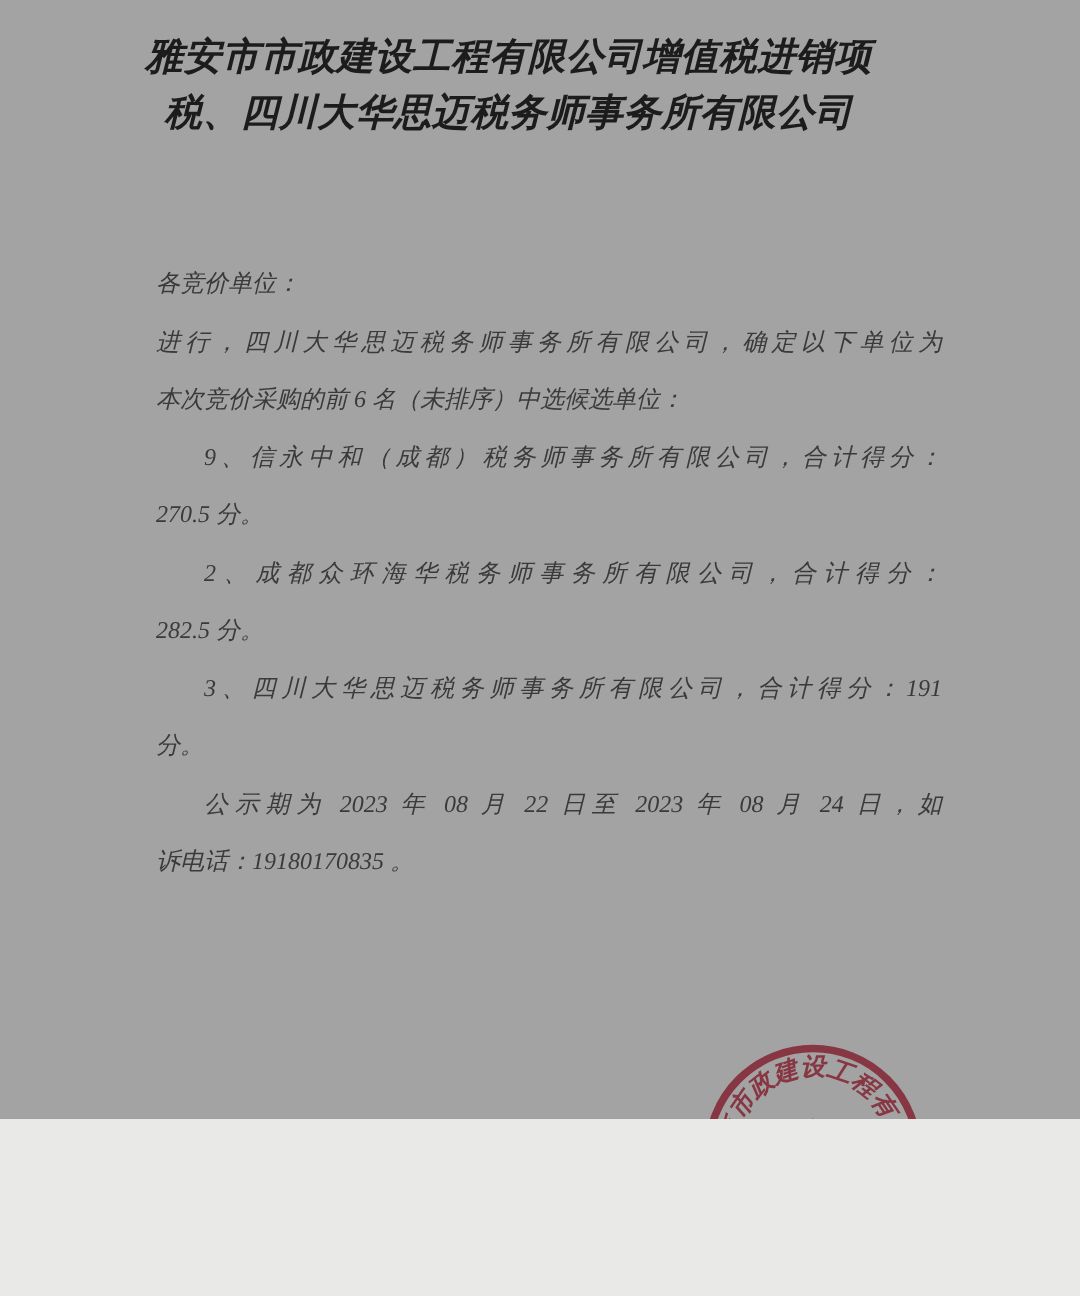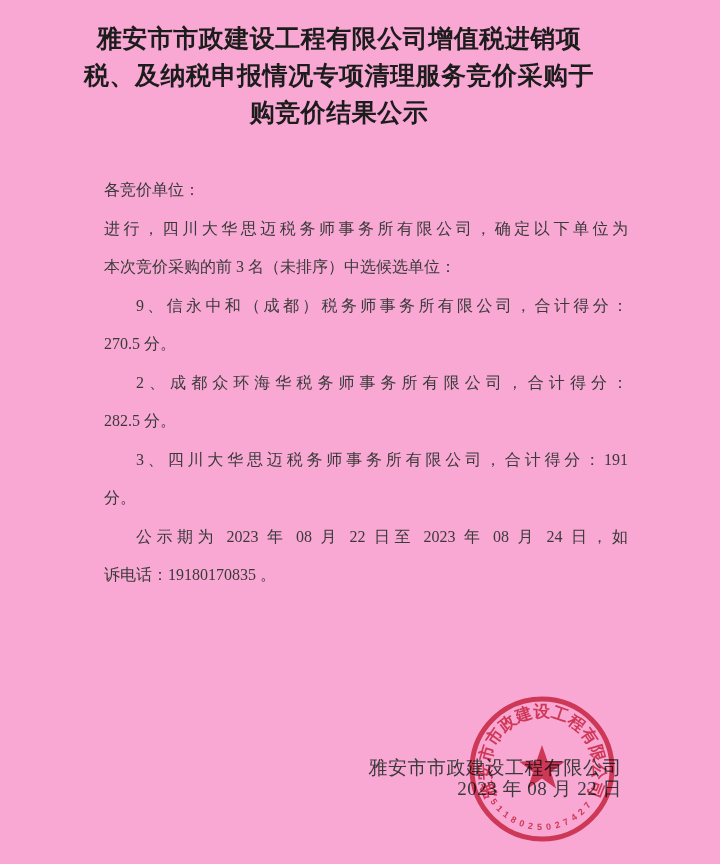--- a/index.html
+++ b/index.html
@@ -3,26 +3,27 @@
 <meta charset="utf-8">
 <style>
   html, body {
     margin: 0;
     padding: 0;
     background: #e9e9e7;
   }
   .page {
     position: relative;
     width: 720px;
-    height: 864px;
+    height: 746px;
     margin: 0 auto;
-    background: #f9a8d4;
+    background: #a3a3a3;
     overflow: hidden;
     font-family: "Liberation Serif", serif;
     color: #3a3a3a;
+    font-style: italic;
   }
   
   .title {
     position: absolute;
     top: 20px;
     left: 69px;
     width: 540px;
     margin: 0;
     text-align: center;
     font-family: "Liberation Sans", sans-serif;
@@ -95,30 +96,29 @@
     font-weight: 700;
   }
 </style>
 </head>
 <body>
 
 <div class="page">
 
   <h1 class="title" id="title">
       <div class="title-line">雅安市市政建设工程有限公司增值税进销项</div>
-      <div class="title-line">税、及纳税申报情况专项清理服务竞价采购于</div>
-      <div class="title-line">购竞价结果公示</div>
+      <div class="title-line">税、四川大华思迈税务师事务所有限公司</div>
     </h1>
 
   <div class="body-block">
     <div class="line salutation">各竞价单位：</div>
     <div id="paragraphs">
         <div class="para">
           <div class="line">进行，四川大华思迈税务师事务所有限公司，确定以下单位为</div>
-          <div class="line final">本次竞价采购的前 3 名（未排序）中选候选单位：</div>
+          <div class="line final">本次竞价采购的前 6 名（未排序）中选候选单位：</div>
         </div>
         <div class="para">
           <div class="line first">9、信永中和（成都）税务师事务所有限公司，合计得分：</div>
           <div class="line final">270.5 分。</div>
         </div>
         <div class="para">
           <div class="line first">2、成都众环海华税务师事务所有限公司，合计得分：</div>
           <div class="line final">282.5 分。</div>
         </div>
         <div class="para">

